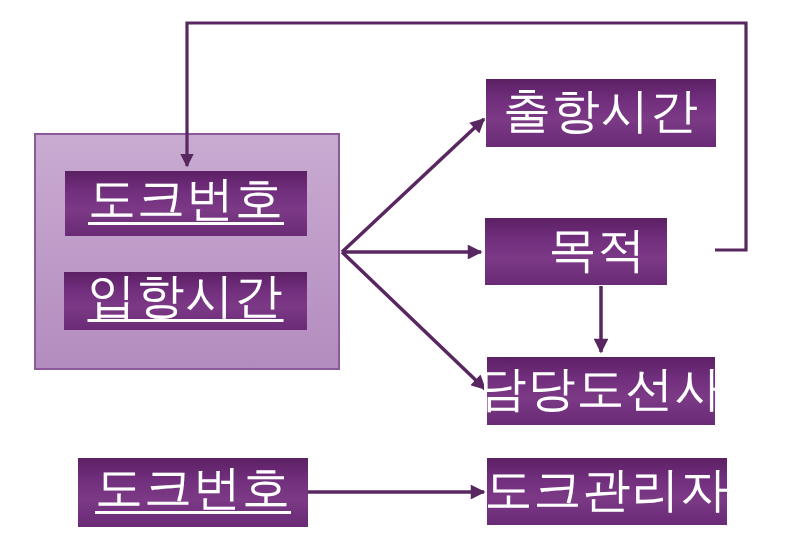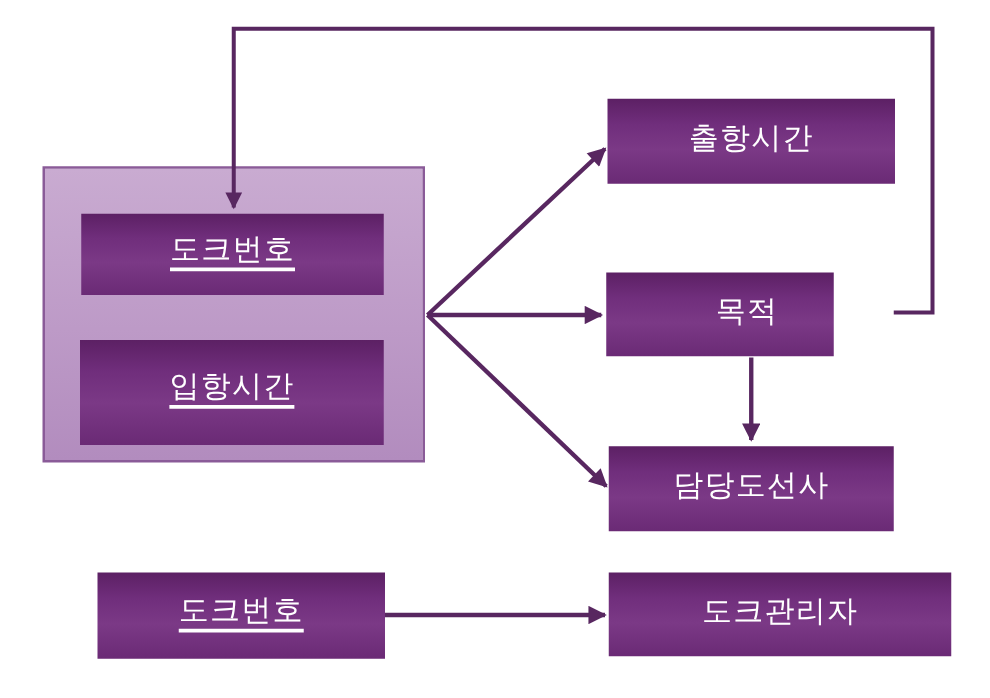--- a/index.html
+++ b/index.html
@@ -33,42 +33,42 @@
     border: 2px solid #8a5b98;
     box-sizing: border-box;
   }
   .node {
     position: absolute;
     display: flex;
     align-items: center;
     justify-content: center;
     background: linear-gradient(to bottom, #5c2064 0%, #702e7c 30%, #7b3986 60%, #6a2a75 100%);
     color: #ffffff;
-    font-size: 24px;
+    font-size: 48px;
     letter-spacing: 1px;
     box-sizing: border-box;
     white-space: nowrap;
   }
   .node .label {
     line-height: 1;
     padding-bottom: 4px;
   }
   .node .label.underlined {
     text-decoration: underline;
     text-decoration-thickness: 2.5px;
     text-underline-offset: 7px;
     font-family: Liberation Mono, monospace;
   }
   .node.dock-number-top   { left: 65px;  top: 171px; width: 242px; height: 65px; }
-  .node.arrival-time      { left: 64px;  top: 272px; width: 243px; height: 84px; }
+  .node.arrival-time      { left: 64px;  top: 272px; width: 243px; height: 58px; }
   .node.departure-time    { left: 486px; top: 79px;  width: 230px; height: 68px; }
   .node.purpose           { left: 485px; top: 218px; width: 182px; height: 67px; padding-left: 43px; }
   .node.pilot             { left: 487px; top: 357px; width: 228px; height: 68px; }
   .node.dock-number-bottom{ left: 78px;  top: 458px; width: 230px; height: 69px; }
-  .node.dock-manager      { left: 487px; top: 458px; width: 274px; height: 67px; }
+  .node.dock-manager      { left: 487px; top: 458px; width: 240px; height: 67px; }
 </style>
 </head>
 <body>
 
 <div class="stage">
 
   <div class="group-box"></div>
 
   <svg class="edges-layer" viewBox="0 0 792 558" xmlns="http://www.w3.org/2000/svg">
     <defs>

